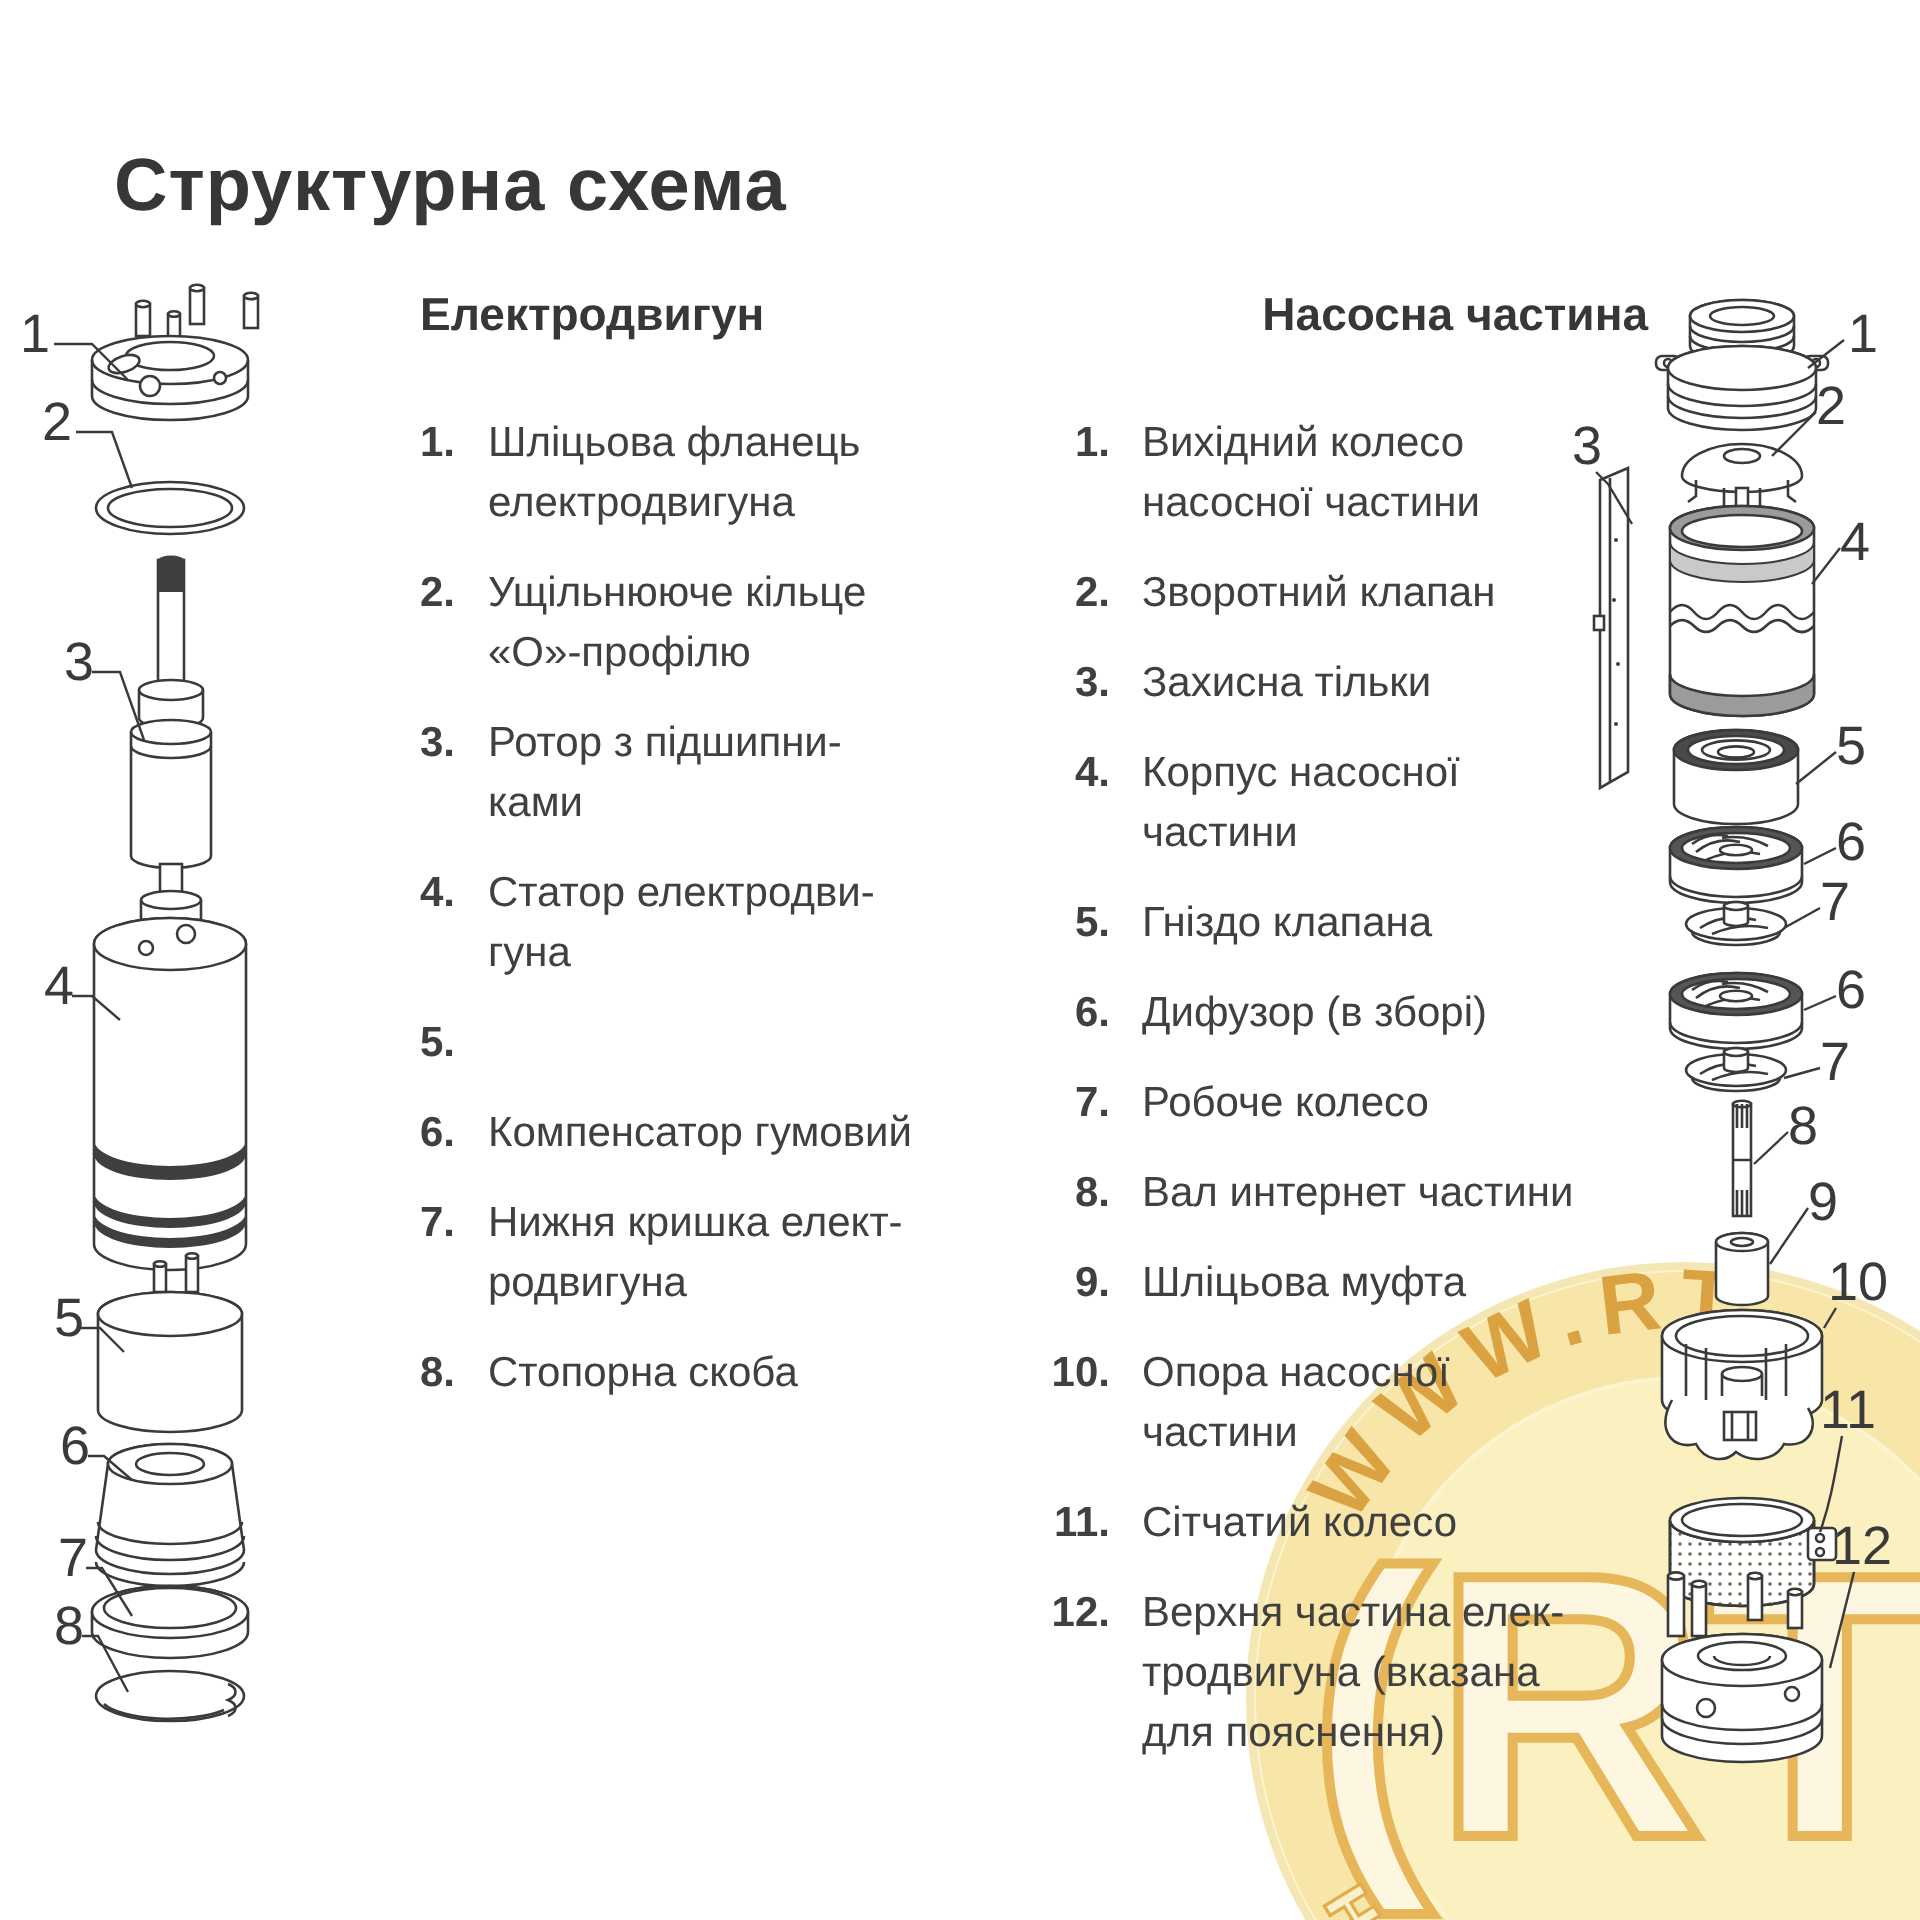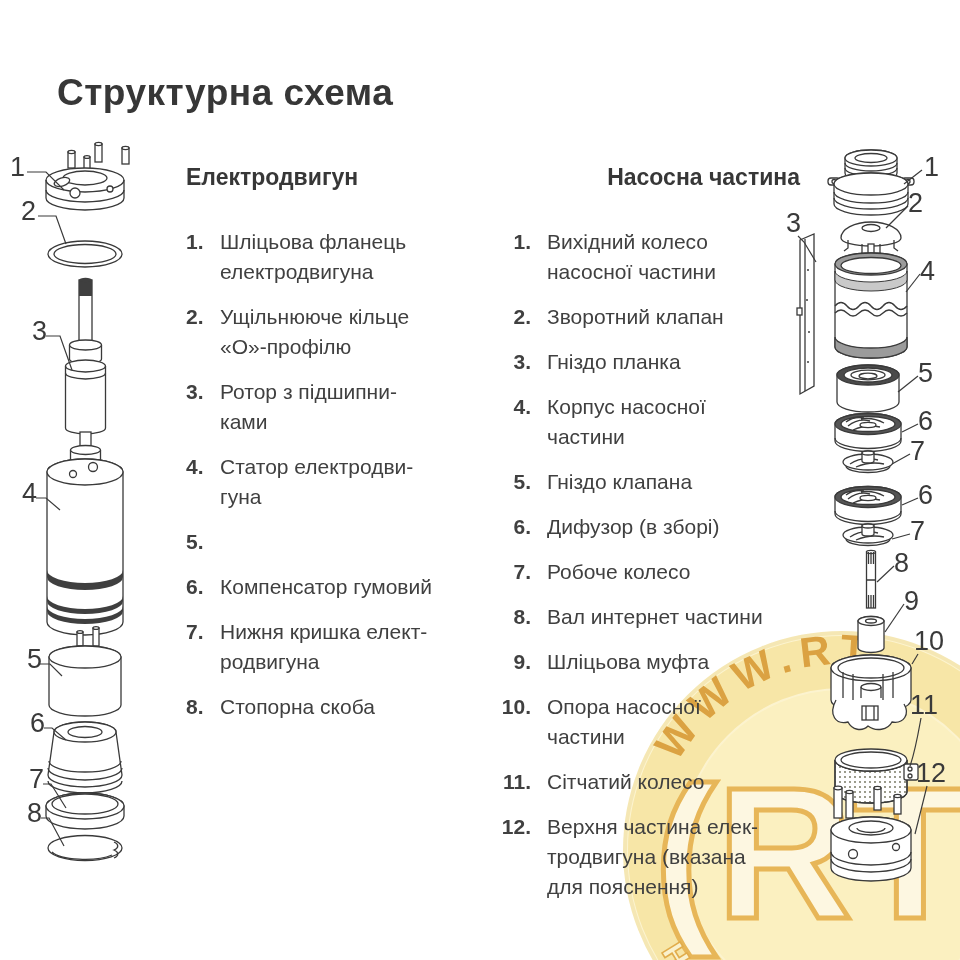--- a/index.html
+++ b/index.html
@@ -6,21 +6,21 @@
   body{
     width:960px;height:960px;position:relative;overflow:hidden;
     background:#ffffff;color:#3d3d3d;
     font-family:"Liberation Sans", sans-serif;
   }
   .layer{position:absolute;z-index:1;}
   .title{
     position:absolute;left:57px;top:72px;z-index:1;
     font-size:37px;font-weight:bold;color:#373737;letter-spacing:.5px;text-align:center;
   }
-  .col{position:absolute;top:164px;z-index:1;}
+  .col{position:absolute;top:144px;z-index:1;margin-left:24px;}
   .col-motor{left:186px;width:296px;}
   .col-pump{left:495px;width:305px;}
   .col h2{font-size:23px;font-weight:bold;color:#373737;margin:0 0 36px 0;}
   .col-pump h2{padding-left:20px;text-align:right;}
   .item{display:flex;margin-bottom:15px;font-size:21px;line-height:30px;color:#404040;}
   .item .num{font-weight:bold;flex:0 0 34px;}
   .col-pump .item .num{flex:0 0 36px;text-align:right;margin-right:16px;}
   .item .txt{white-space:pre-line;}
   svg{display:block;}
   .ln{stroke:#3a3a3a;stroke-width:1.3;fill:none;}
@@ -105,21 +105,21 @@
       <span class="num">1.</span>
       <span class="txt">Вихідний колесо
 насосної частини</span>
     </div>
   <div class="item">
       <span class="num">2.</span>
       <span class="txt">Зворотний клапан</span>
     </div>
   <div class="item">
       <span class="num">3.</span>
-      <span class="txt">Гніздо планка</span>
+      <span class="txt">Захисна тільки</span>
     </div>
   <div class="item">
       <span class="num">4.</span>
       <span class="txt">Корпус насосної
 частини</span>
     </div>
   <div class="item">
       <span class="num">5.</span>
       <span class="txt">Гніздо клапана</span>
     </div>

